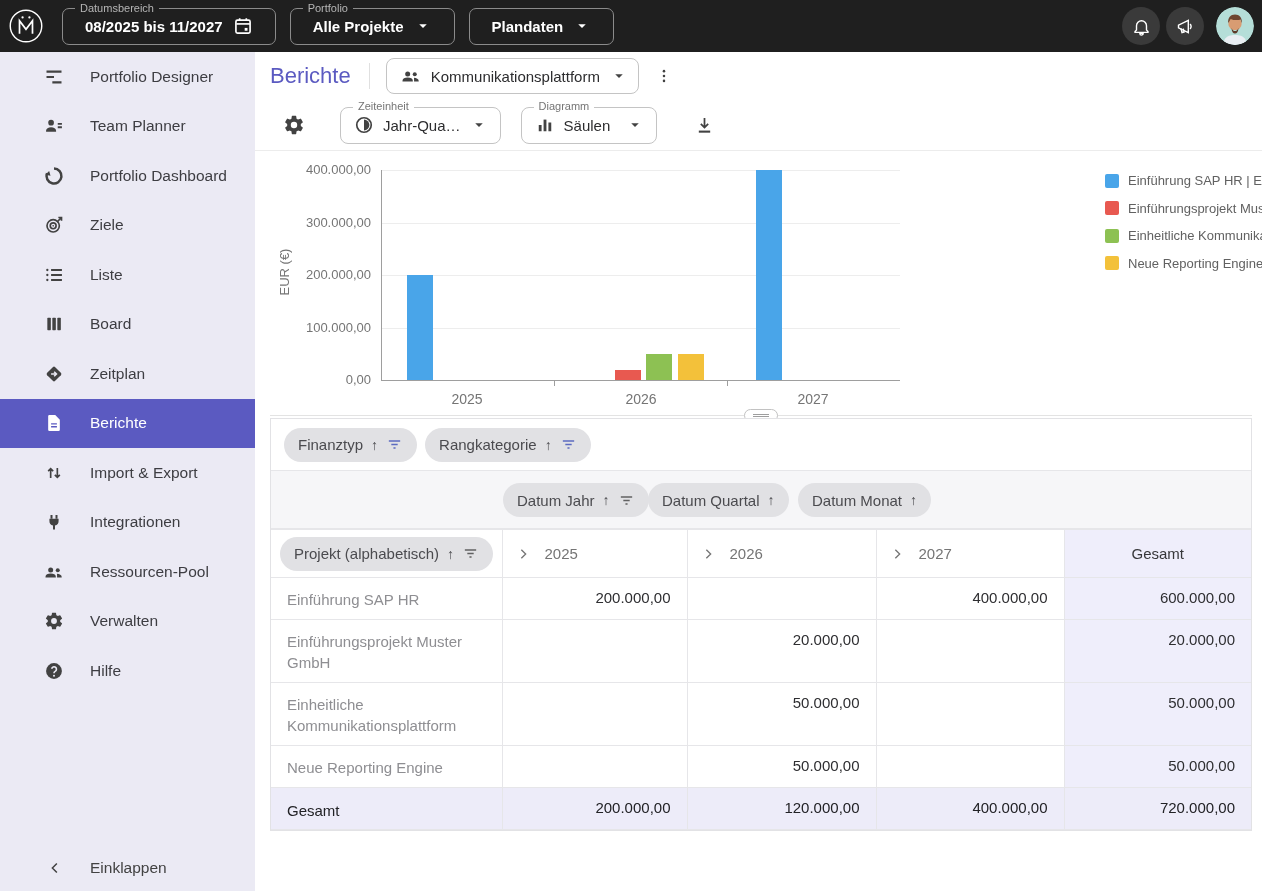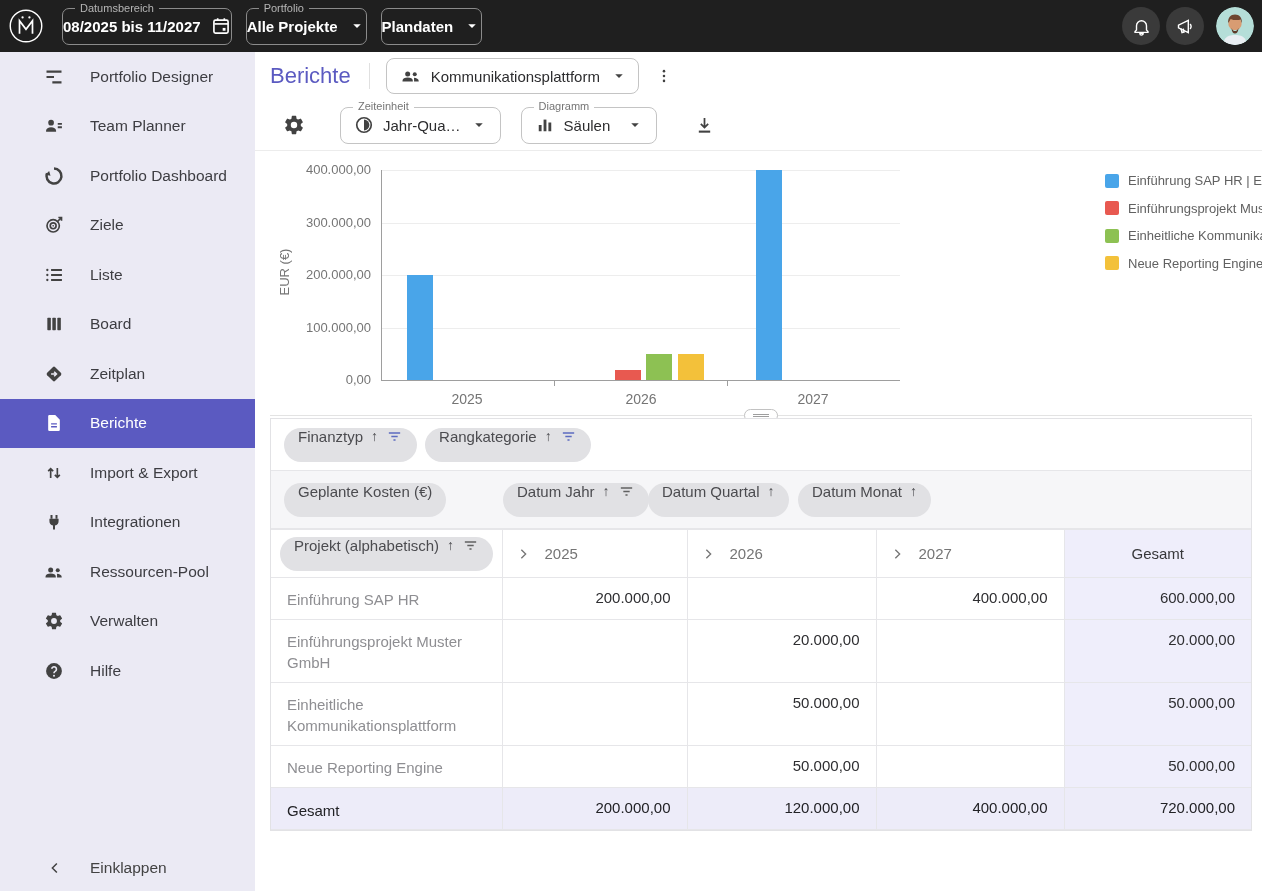--- a/index.html
+++ b/index.html
@@ -4,21 +4,21 @@
 <style>
   * { margin:0; padding:0; box-sizing:border-box; }
   html,body { width:1262px; height:891px; overflow:hidden; background:#fff;
     font-family:"Liberation Sans", sans-serif; }
   .app { width:1262px; height:891px; display:flex; flex-direction:column; }
 
   
   .topbar { height:52px; background:#1f1f1f; display:flex; align-items:center; padding:0 8px 0 4px; flex:0 0 52px; }
   .logo { width:44px; height:44px; display:flex; align-items:center; justify-content:center; cursor:pointer; }
   .tb-field { position:relative; height:37px; border:1px solid #8b8b8b; border-radius:7px;
-    display:flex; align-items:center; gap:10px; padding:0 0; margin-left:14px; cursor:pointer; color:#fff; }
+    display:flex; align-items:center; gap:10px; padding:0 22px; margin-left:14px; cursor:pointer; color:#fff; }
   .tb-field .tb-label { position:absolute; top:-7px; left:12px; font-size:11px; color:#b5b5b5;
     background:#1f1f1f; padding:0 5px; font-weight:400; }
   .tb-value { font-size:15px; font-weight:700; color:#fff; white-space:nowrap; }
   .tb-icon { display:flex; color:#fff; }
   .tb-right { margin-left:auto; display:flex; align-items:center; gap:6px; }
   .tb-iconbtn { width:38px; height:38px; border-radius:50%; background:#3a3a3a; border:none;
     display:flex; align-items:center; justify-content:center; color:#fff; cursor:pointer; }
   .avatar { width:38px; height:38px; border-radius:50%; overflow:hidden; margin-left:6px; cursor:pointer; }
 
   
@@ -83,21 +83,21 @@
   .resizer .handle span { display:block; width:16px; height:3px;
     border-top:1px solid #9e9e9e; border-bottom:1px solid #9e9e9e; }
 
   
   .pivot-panel { position:absolute; top:366px; left:15px; width:982px; border:1px solid #e2e2e5; background:#fff; }
   .chips-row { position:relative; }
   .row1 { height:52px; display:flex; align-items:center; padding-left:13px; gap:8px;
     border-bottom:1px solid #e6e6e9; background:#fff; }
   .row2 { height:58px; background:#f6f6f8; border-bottom:1px solid #e6e6e9; }
   .row2 .chip { position:absolute; top:12px; }
-  .chip { display:inline-flex; align-items:flex-start; gap:8px; height:34px; padding:0 14px;
+  .chip { display:inline-flex; align-items:center; gap:8px; height:34px; padding:0 14px;
     border-radius:17px; background:#e1e1e4; color:#4b4b4f; font-size:15px; white-space:nowrap; cursor:pointer; }
   .chip .arrow { font-size:14px; color:#4b4b4f; }
   .chip .filter-ico { display:flex; color:#616161; }
   .chip.accent .filter-ico { color:#5c6bc0; }
 
   table.pivot { border-collapse:collapse; table-layout:fixed; width:980px; font-size:15px; }
   table.pivot th, table.pivot td { border:1px solid #e6e6e9; }
   table.pivot tr > :first-child { border-left:none; }
   table.pivot tr > :last-child { border-right:none; }
   thead th { height:48px; font-weight:400; background:#fff; }
@@ -468,23 +468,20 @@
               <span>Rangkategorie</span>
               <span class="arrow">↑</span>
               <span class="filter-ico">
                 <svg viewBox="0 0 24 24" width="17" height="17">
                   <path d="M4 7h16M7.5 12h9M10.5 17h3" stroke="currentColor" stroke-width="2.1"></path>
                 </svg>
               </span>
             </div>
           </div>
         <div class="chips-row row2" id="col-fields">
-            <div class="chip" style="left: 13px;">
-              <span>Geplante Kosten (€)</span>
-            </div>
             <div class="chip" style="left: 232px;">
               <span>Datum Jahr</span>
               <span class="arrow">↑</span>
               <span class="filter-ico">
                 <svg viewBox="0 0 24 24" width="17" height="17">
                   <path d="M4 7h16M7.5 12h9M10.5 17h3" stroke="currentColor" stroke-width="2.1"></path>
                 </svg>
               </span>
             </div>
             <div class="chip" style="left: 377px;">

